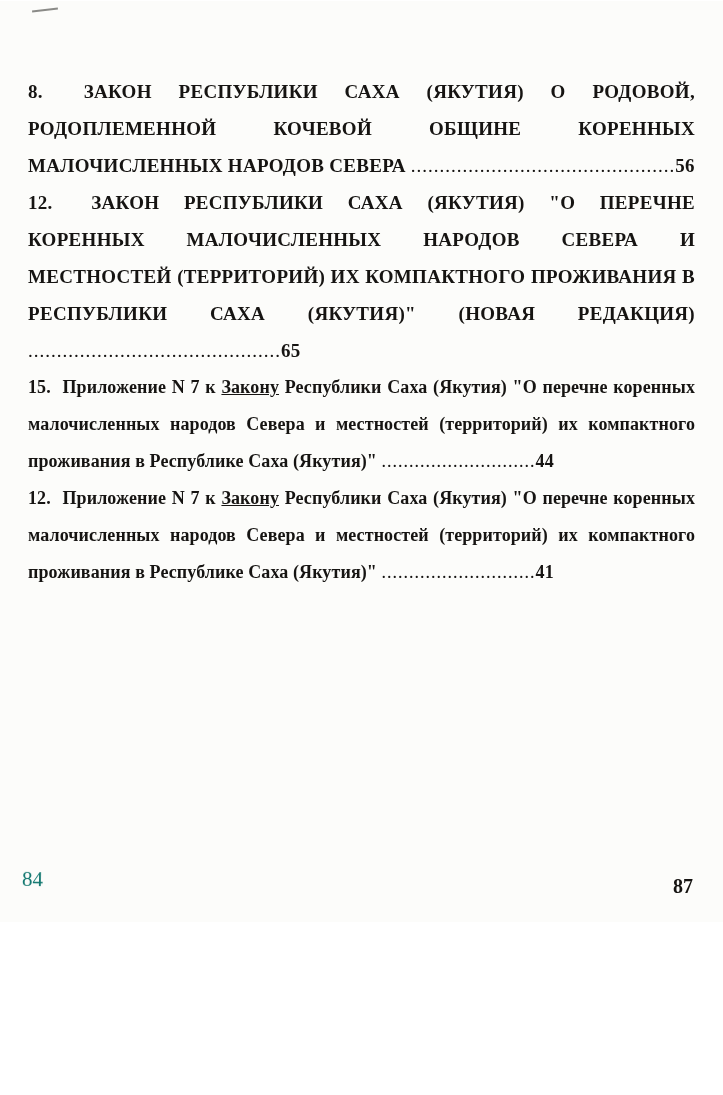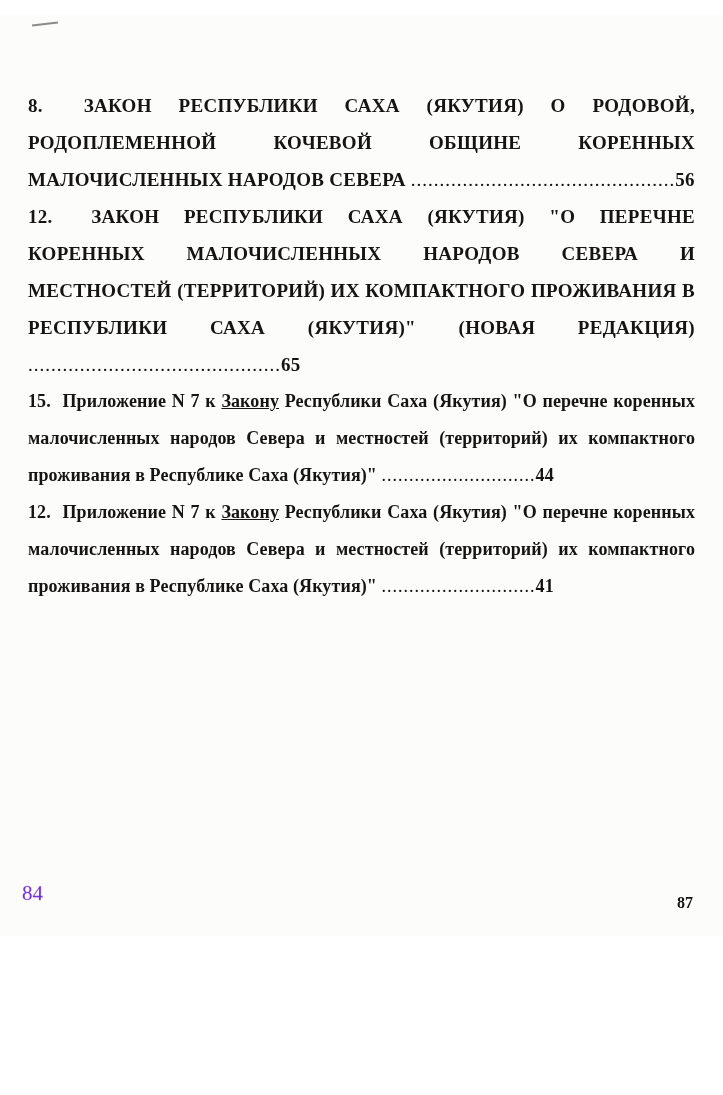--- a/index.html
+++ b/index.html
@@ -4,21 +4,21 @@
 <style>
   html, body {
     margin: 0;
     padding: 0;
     background: #ffffff;
   }
   .page {
     position: relative;
     width: 723px;
     height: 921px;
-    margin: 15px auto;
+    margin: 1px auto;
     background: #fcfcfa;
     border: 1px solid #ececе8;
     box-sizing: border-box;
     font-family: "Liberation Serif", "DejaVu Serif", serif;
     color: #161412;
     overflow: hidden;
   }
   .scan-artifact {
     position: absolute;
     top: 8px;
@@ -65,30 +65,30 @@
     white-space: nowrap;
   }
   .pagenum {
     font-weight: bold;
   }
   .bleedthrough {
     position: absolute;
     left: 22px;
     top: 866px;
     font-size: 21px;
-    color: #6d28d9;
+    color: #0f766e;
     filter: blur(0.4px);
     transform: rotate(1deg);
     user-select: none;
   }
   .footer-page-number {
     position: absolute;
     right: 30px;
     bottom: 24px;
-    font-size: 16px;
+    font-size: 20px;
     font-weight: bold;
   }
 </style>
 </head>
 <body>
 
 <div class="page">
 
   <div class="scan-artifact"></div>
 

